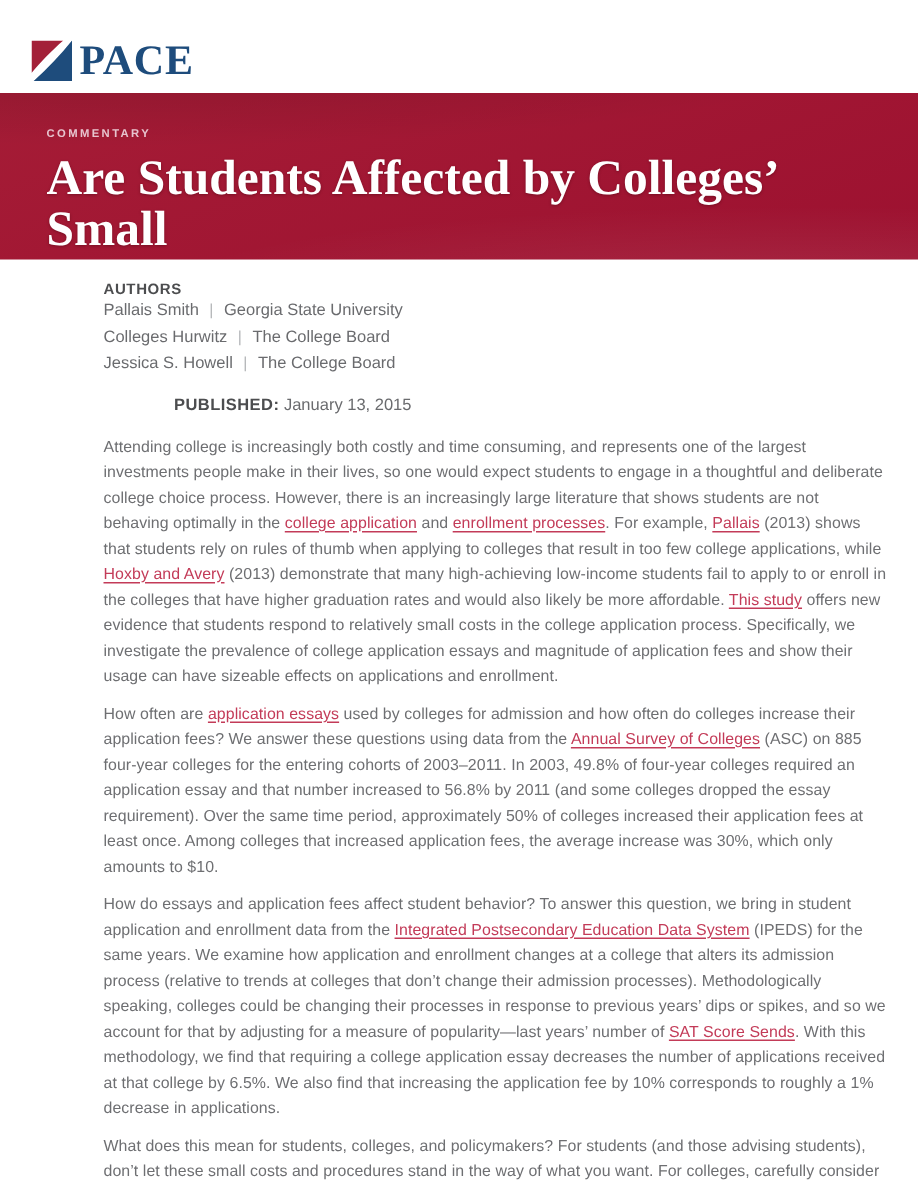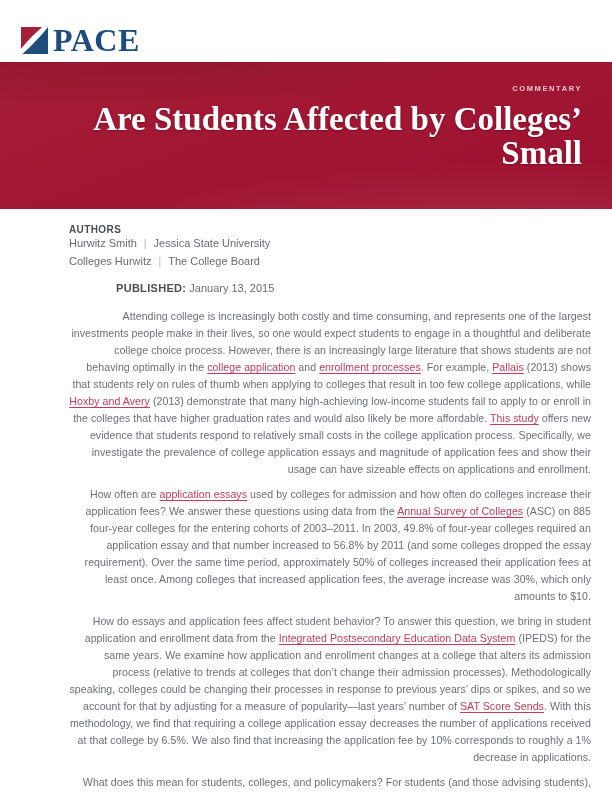--- a/index.html
+++ b/index.html
@@ -12,37 +12,36 @@
   }
   .page { width:612px; height:792px; background:#fff; position:relative; }
 
   
   .masthead { height:62px; padding:27px 0 0 21px; }
   .logo { display:flex; align-items:center; gap:5px; }
   .logo-mark { width:27px; height:27px; display:block; }
   .wordmark {
     font-family:"Liberation Serif", serif;
     font-weight:bold;
-    font-size:32px;
+    font-size:28px;
     letter-spacing:0.5px;
     color:#1E4C7C;
     line-height:27px;
   }
 
   
   .banner {
-    height:147px;
+    height:111px;
     padding:22px 30px 0 31px;
     background:
       radial-gradient(130% 95% at 88% 120%, rgba(255,255,255,.10), rgba(255,255,255,0) 55%),
       radial-gradient(150% 110% at 15% -25%, rgba(0,0,0,.16), rgba(0,0,0,0) 52%),
       linear-gradient(160deg, #A51C36 0%, #9D1130 100%);
     overflow:hidden;
     position:relative;
-    text-align:right;
   }
   .banner::after{
     content:"";
     position:absolute; left:-10%; right:-10%; bottom:-60%; height:90%;
     background:radial-gradient(60% 60% at 60% 100%, rgba(255,255,255,.07), rgba(255,255,255,0) 70%);
     transform:rotate(-4deg);
     pointer-events:none;
   }
   .kicker {
     color:#E7C4CE;
@@ -80,21 +79,20 @@
   .published { margin-top:12px; font-size:11px; color:#6A6B6E;padding-left:47px; }
   .published .label { font-weight:bold; color:#4C4D4F; letter-spacing:0.3px; }
 
   .article { margin-top:14px; }
   .article p {
     font-size:10.6px;
     line-height:17px;
     color:#6E6F72;
     margin-bottom:8px;
     letter-spacing:0.05px;
-    text-align:right;
   }
   .article a {
     color:#C33B58;
     text-decoration:underline;
     text-underline-offset:1.5px;
   }
 </style>
 </head>
 <body>
 
@@ -115,24 +113,27 @@
     <h1 class="title">
       <span>Are Students Affected by Colleges’ Small</span><br>
     </h1>
   </section>
 
   <main class="content">
 
     <div class="authors-heading">AUTHORS</div>
 
     <div class="author-row">
-      <span>Hurwitz Smith</span><span class="pipe">|</span><span>Jessica State University</span>
+      <span>Pallais Smith</span><span class="pipe">|</span><span>Georgia State University</span>
     </div>
     <div class="author-row">
       <span>Colleges Hurwitz</span><span class="pipe">|</span><span>The College Board</span>
+    </div>
+    <div class="author-row">
+      <span>Jessica S. Howell</span><span class="pipe">|</span><span>The College Board</span>
     </div>
 
     <div class="published">
       <span class="label">PUBLISHED:</span>
       <span>January 13, 2015</span>
     </div>
 
     <div class="article" id="article">
         <p>Attending college is increasingly both costly and time consuming, and represents one of the largest investments people make in their lives, so one would expect students to engage in a thoughtful and deliberate college choice process. However, there is an increasingly large literature that shows students are not behaving optimally in the <a href="#">college application</a> and <a href="#">enrollment processes</a>. For example, <a href="#">Pallais</a> (2013) shows that students rely on rules of thumb when applying to colleges that result in too few college applications, while <a href="#">Hoxby and Avery</a> (2013) demonstrate that many high-achieving low-income students fail to apply to or enroll in the colleges that have higher graduation rates and would also likely be more affordable. <a href="#">This study</a> offers new evidence that students respond to relatively small costs in the college application process. Specifically, we investigate the prevalence of college application essays and magnitude of application fees and show their usage can have sizeable effects on applications and enrollment.</p>
         <p>How often are <a href="#">application essays</a> used by colleges for admission and how often do colleges increase their application fees? We answer these questions using data from the <a href="#">Annual Survey of Colleges</a> (ASC) on 885 four-year colleges for the entering cohorts of 2003–2011. In 2003, 49.8% of four-year colleges required an application essay and that number increased to 56.8% by 2011 (and some colleges dropped the essay requirement). Over the same time period, approximately 50% of colleges increased their application fees at least once. Among colleges that increased application fees, the average increase was 30%, which only amounts to $10.</p>

